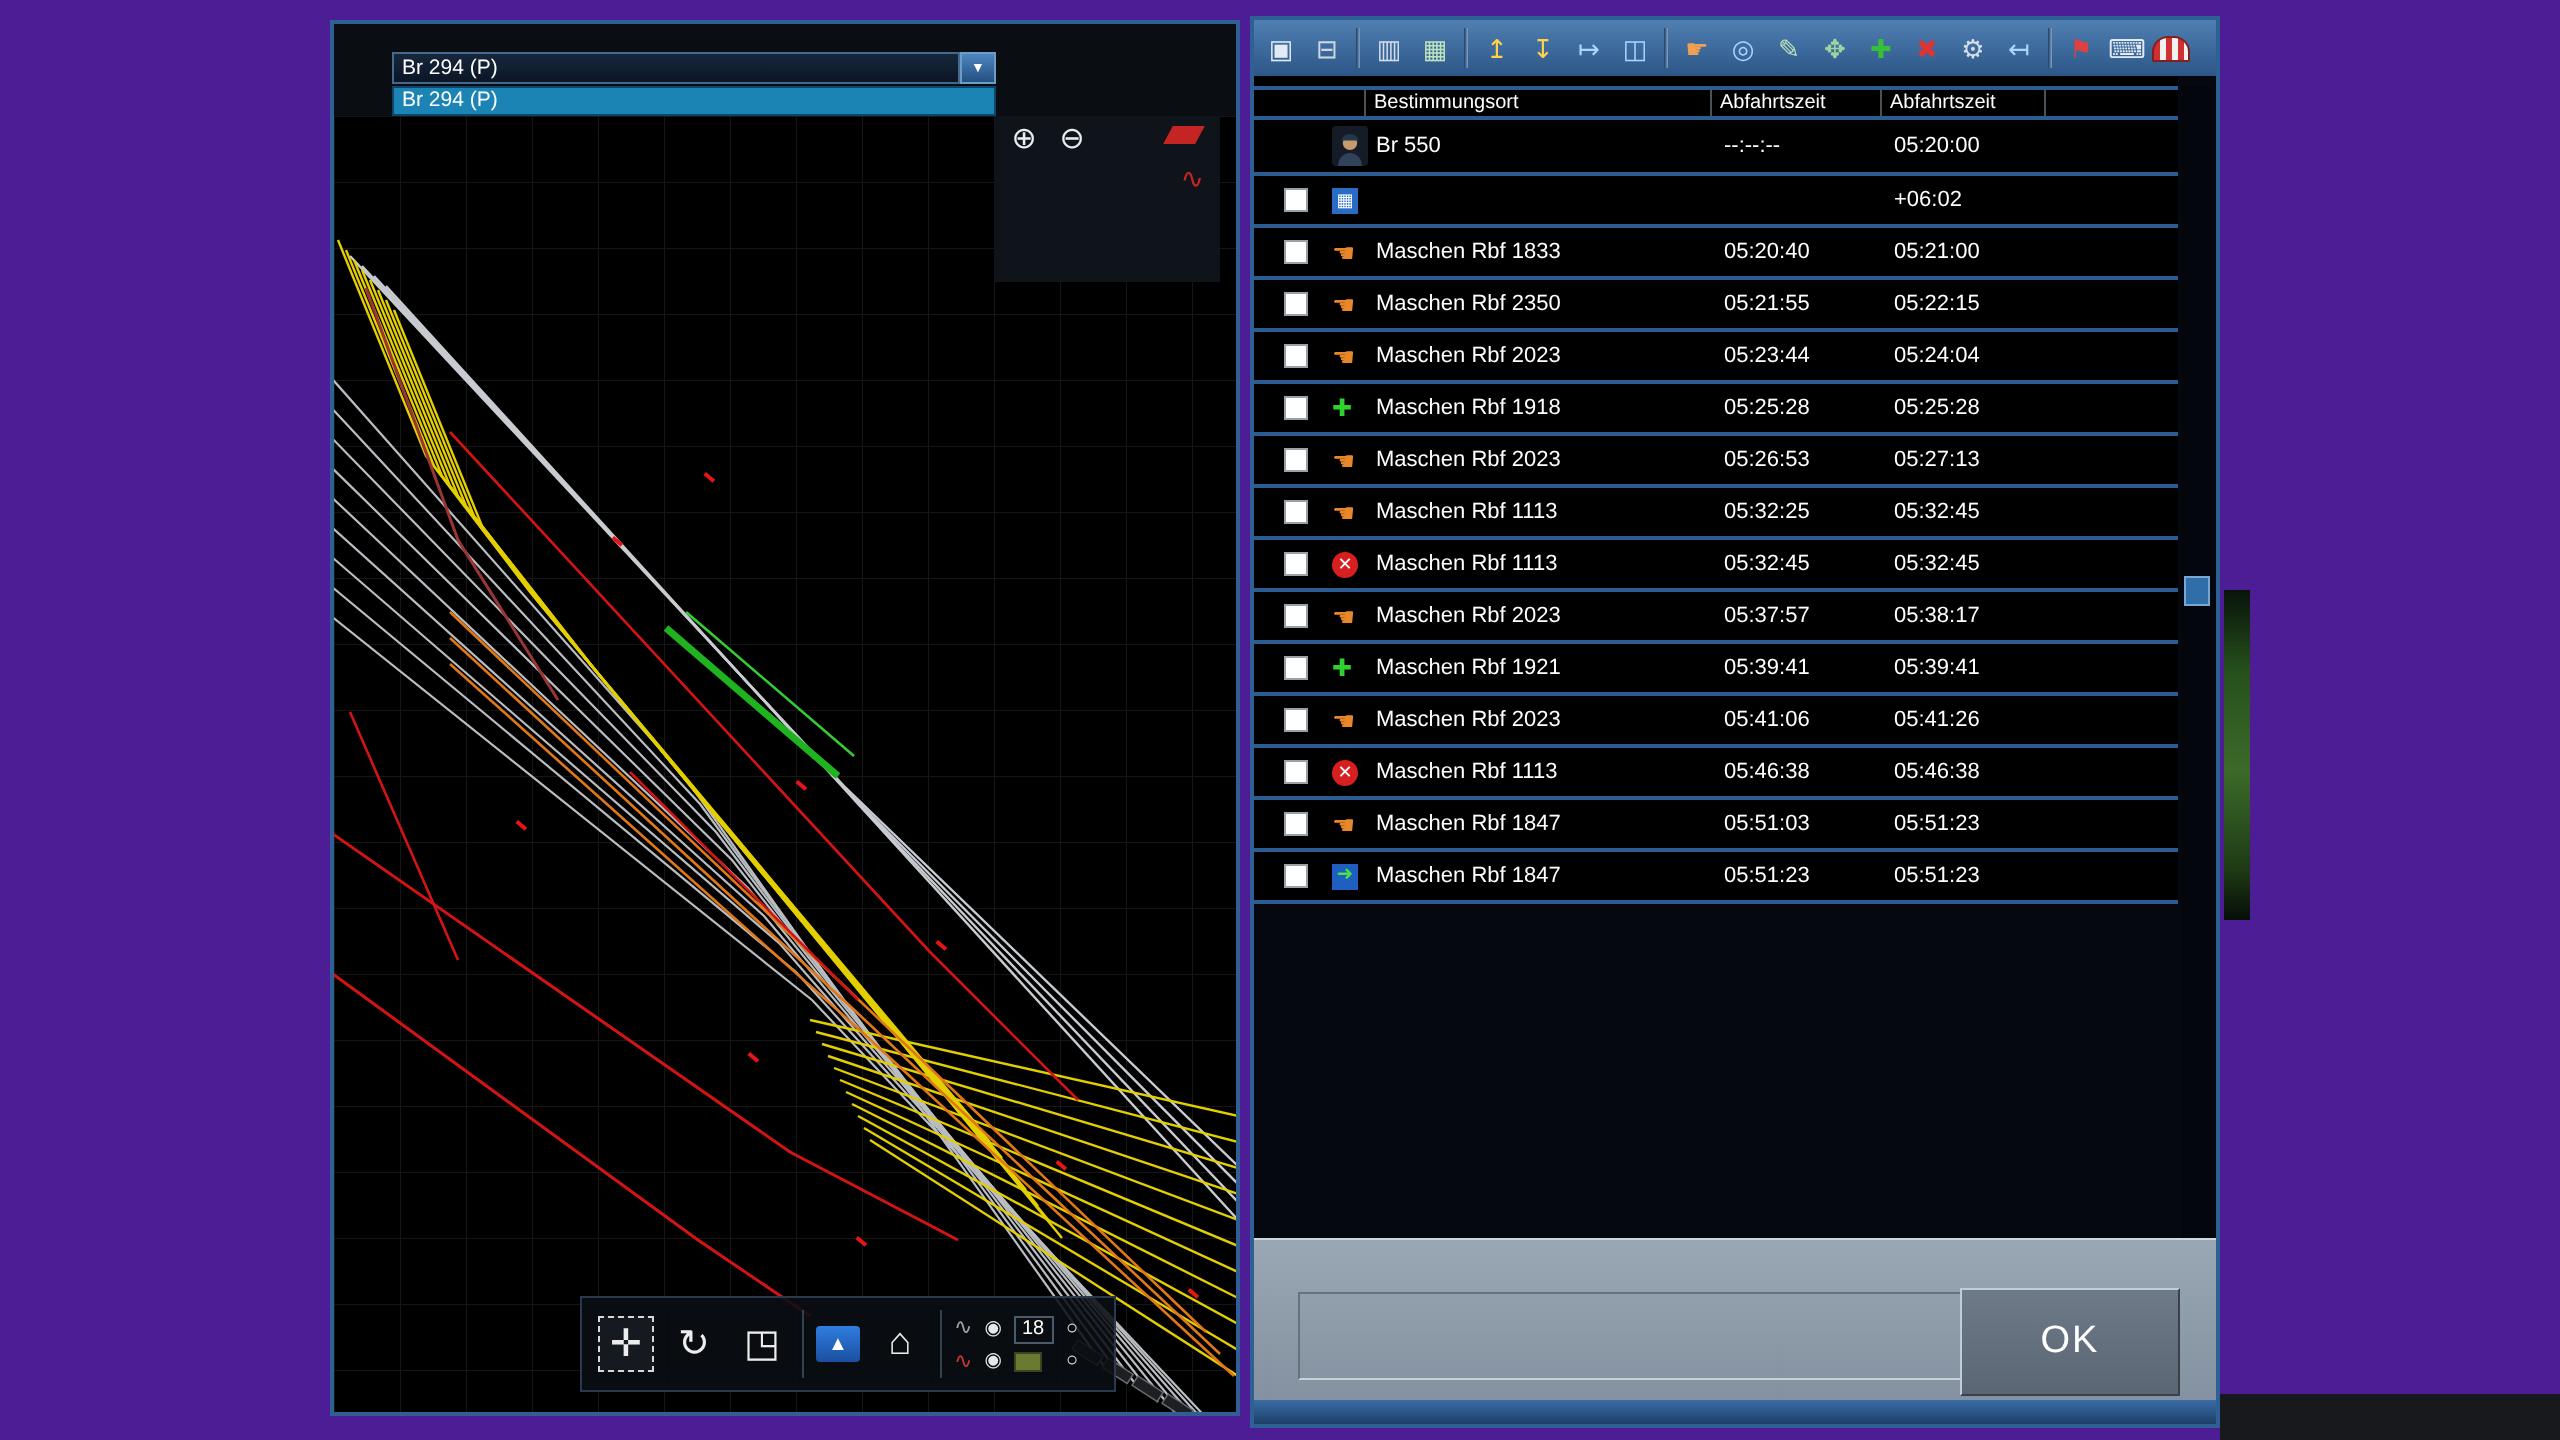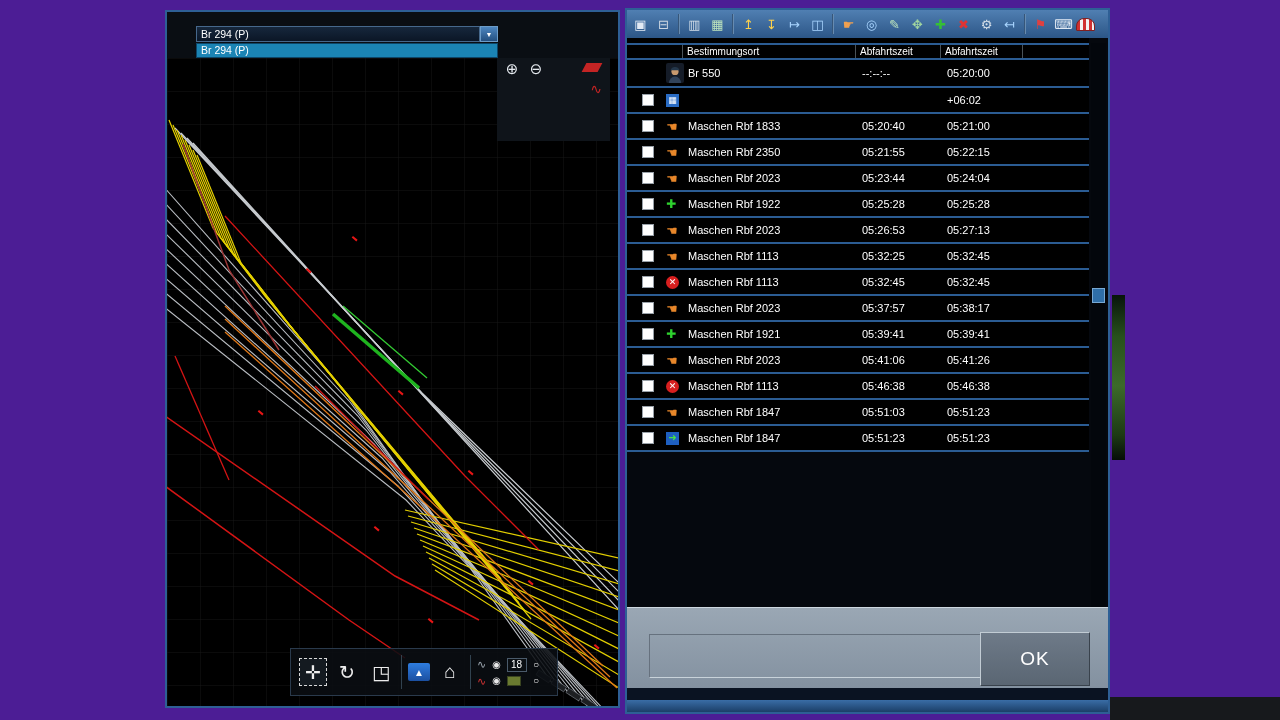--- a/index.html
+++ b/index.html
@@ -82,21 +82,21 @@
   .ic{display:inline-flex;align-items:center;justify-content:center;font-size:13px;line-height:1;}
   .ic-couple{color:#e8872a;transform:scaleX(-1);}
   .ic-add{color:#2ed22e;font-size:12px;font-weight:bold;}
   .ic-cancel{width:13px;height:13px;border-radius:50%;background:#d81f1f;color:#fff;font-size:9px;font-weight:bold;}
   .ic-exit{width:13px;height:13px;background:#1e5fc0;color:#49e049;font-size:10px;}
   .ic-timetable{width:13px;height:13px;background:#2a6cc4;color:#fff;font-size:9px;}
   .scroll-track{position:absolute;right:2px;top:5px;bottom:0;width:15px;background:#03060c;}
   .scroll-thumb{position:absolute;top:245px;left:1px;width:11px;height:13px;background:#2f6ea8;
                 border:1px solid #77a8d4;cursor:grab;}
 
-  .footer{position:absolute;left:0;right:0;bottom:24px;height:80px;
+  .footer{position:absolute;left:0;right:0;bottom:12px;height:80px;
           background:linear-gradient(#9aa7b4,#8391a0);border-top:1px solid #cfd8e0;}
   .recess{position:absolute;left:22px;top:26px;width:330px;height:42px;border:1px solid;
           border-color:#66717e #c8d2da #c8d2da #66717e;}
   .ok-button{position:absolute;right:18px;top:24px;width:108px;height:52px;
              background:linear-gradient(#6e7a88,#5a6673);border:1px solid;
              border-color:#c2ccd4 #39424c #39424c #c2ccd4;color:#fff;font-size:19px;
              letter-spacing:1px;display:flex;align-items:center;justify-content:center;cursor:pointer;}
   .bottom-band{position:absolute;left:0;right:0;bottom:0;height:12px;
                background:linear-gradient(#3a6da6,#1c3f68);}
 
@@ -323,21 +323,21 @@
     <span class="c-dep">05:24:04</span>
     <span class="c-extra"></span>
   </div>
           <div class="srow">
     <span class="c-check">
               <span class="checkbox"></span>
             </span>
     <span class="c-icon">
               <span class="ic ic-add">✚</span>
             </span>
-    <span class="c-dest">Maschen Rbf 1922</span>
+    <span class="c-dest">Maschen Rbf 1918</span>
     <span class="c-arr">05:25:28</span>
     <span class="c-dep">05:25:28</span>
     <span class="c-extra"></span>
   </div>
           <div class="srow">
     <span class="c-check">
               <span class="checkbox"></span>
             </span>
     <span class="c-icon">
               <span class="ic ic-couple">☛</span>

